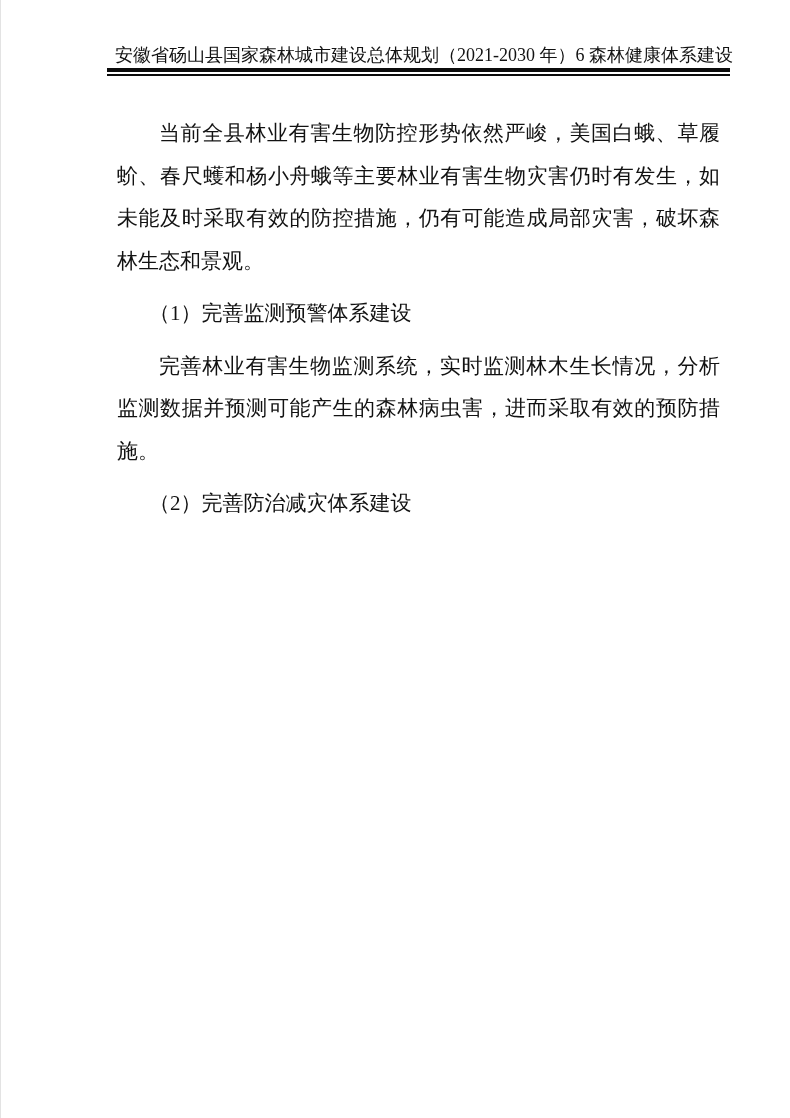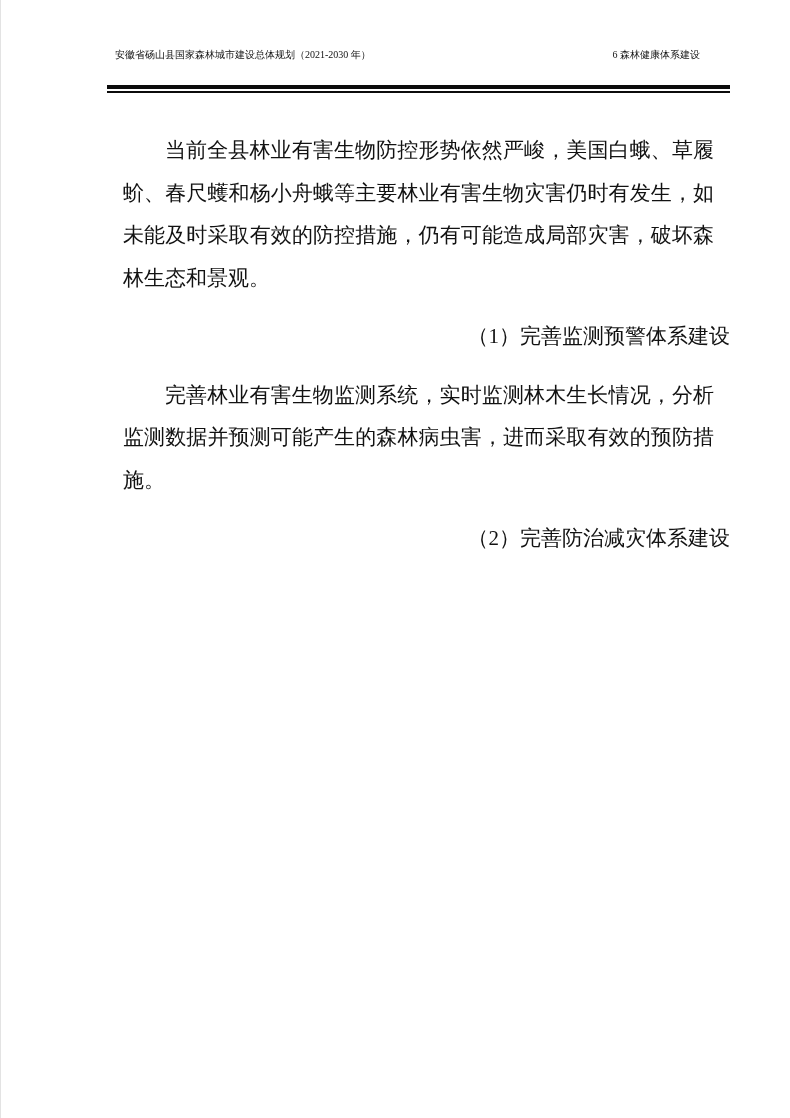--- a/index.html
+++ b/index.html
@@ -19,56 +19,56 @@
     border-left: 1px solid #e3e3e3;
   }
   
   .header {
     margin: 45px 60px 0 106px;
   }
   .header-row {
     display: flex;
     justify-content: space-between;
     align-items: center;
-    font-size: 10px;
+    font-size: 18px;
     line-height: 20px;
-    padding: 0 30px 20px 8px;
+    padding: 0 30px 3px 8px;
     white-space: nowrap;
   }
   .header-rule {
     height: 2px;                      
     border-top: 4px solid #0b0b0b;    
     border-bottom: 2px solid #0b0b0b; 
   }
   
   .main {
     margin: 36px 60px 0 106px;
   }
   .para {
-    margin: 16px;
+    margin: 10px;
     font-size: 21px;
     line-height: 42.5px;
     text-indent: 2em;
     text-align: justify;
     text-align-last: left;
     word-break: break-all;
   }
   .heading {
     margin: 13px 0 9px 0;
     font-size: 22px;
     line-height: 30px;
     font-weight: bold;
     text-align: left;
   }
   .subitem {
     margin: 0;
     font-size: 21px;
     line-height: 42.5px;
     text-indent: 2em;
-    text-align: right;
+    text-align: left;
   }
 </style>
 </head>
 <body>
 
 <div class="page">
 
   <div class="header">
     <div class="header-row">
       <span>安徽省砀山县国家森林城市建设总体规划（2021-2030 年）</span>

